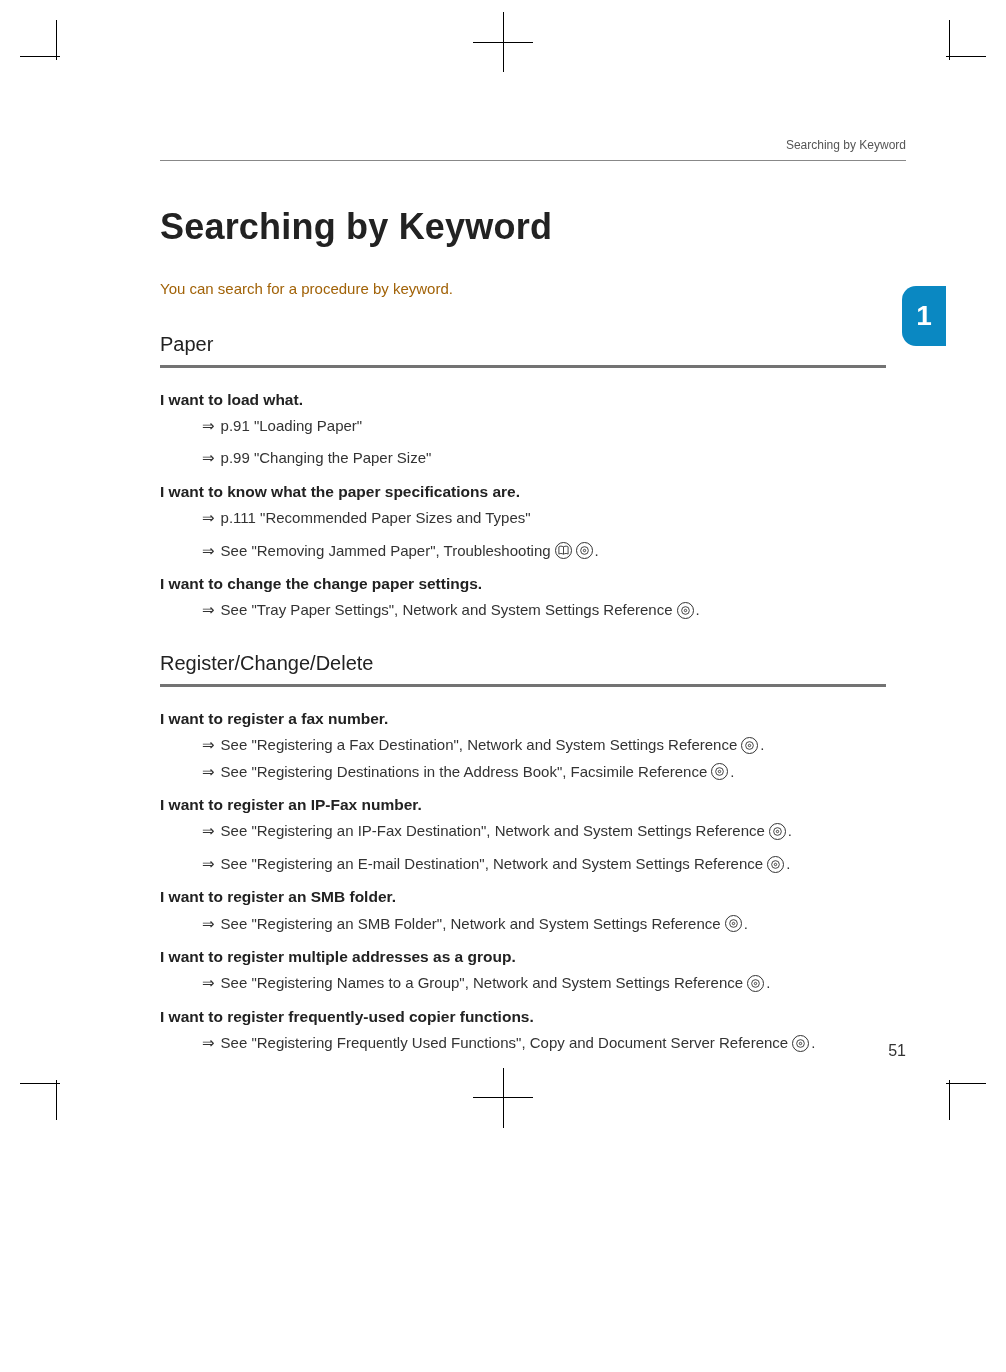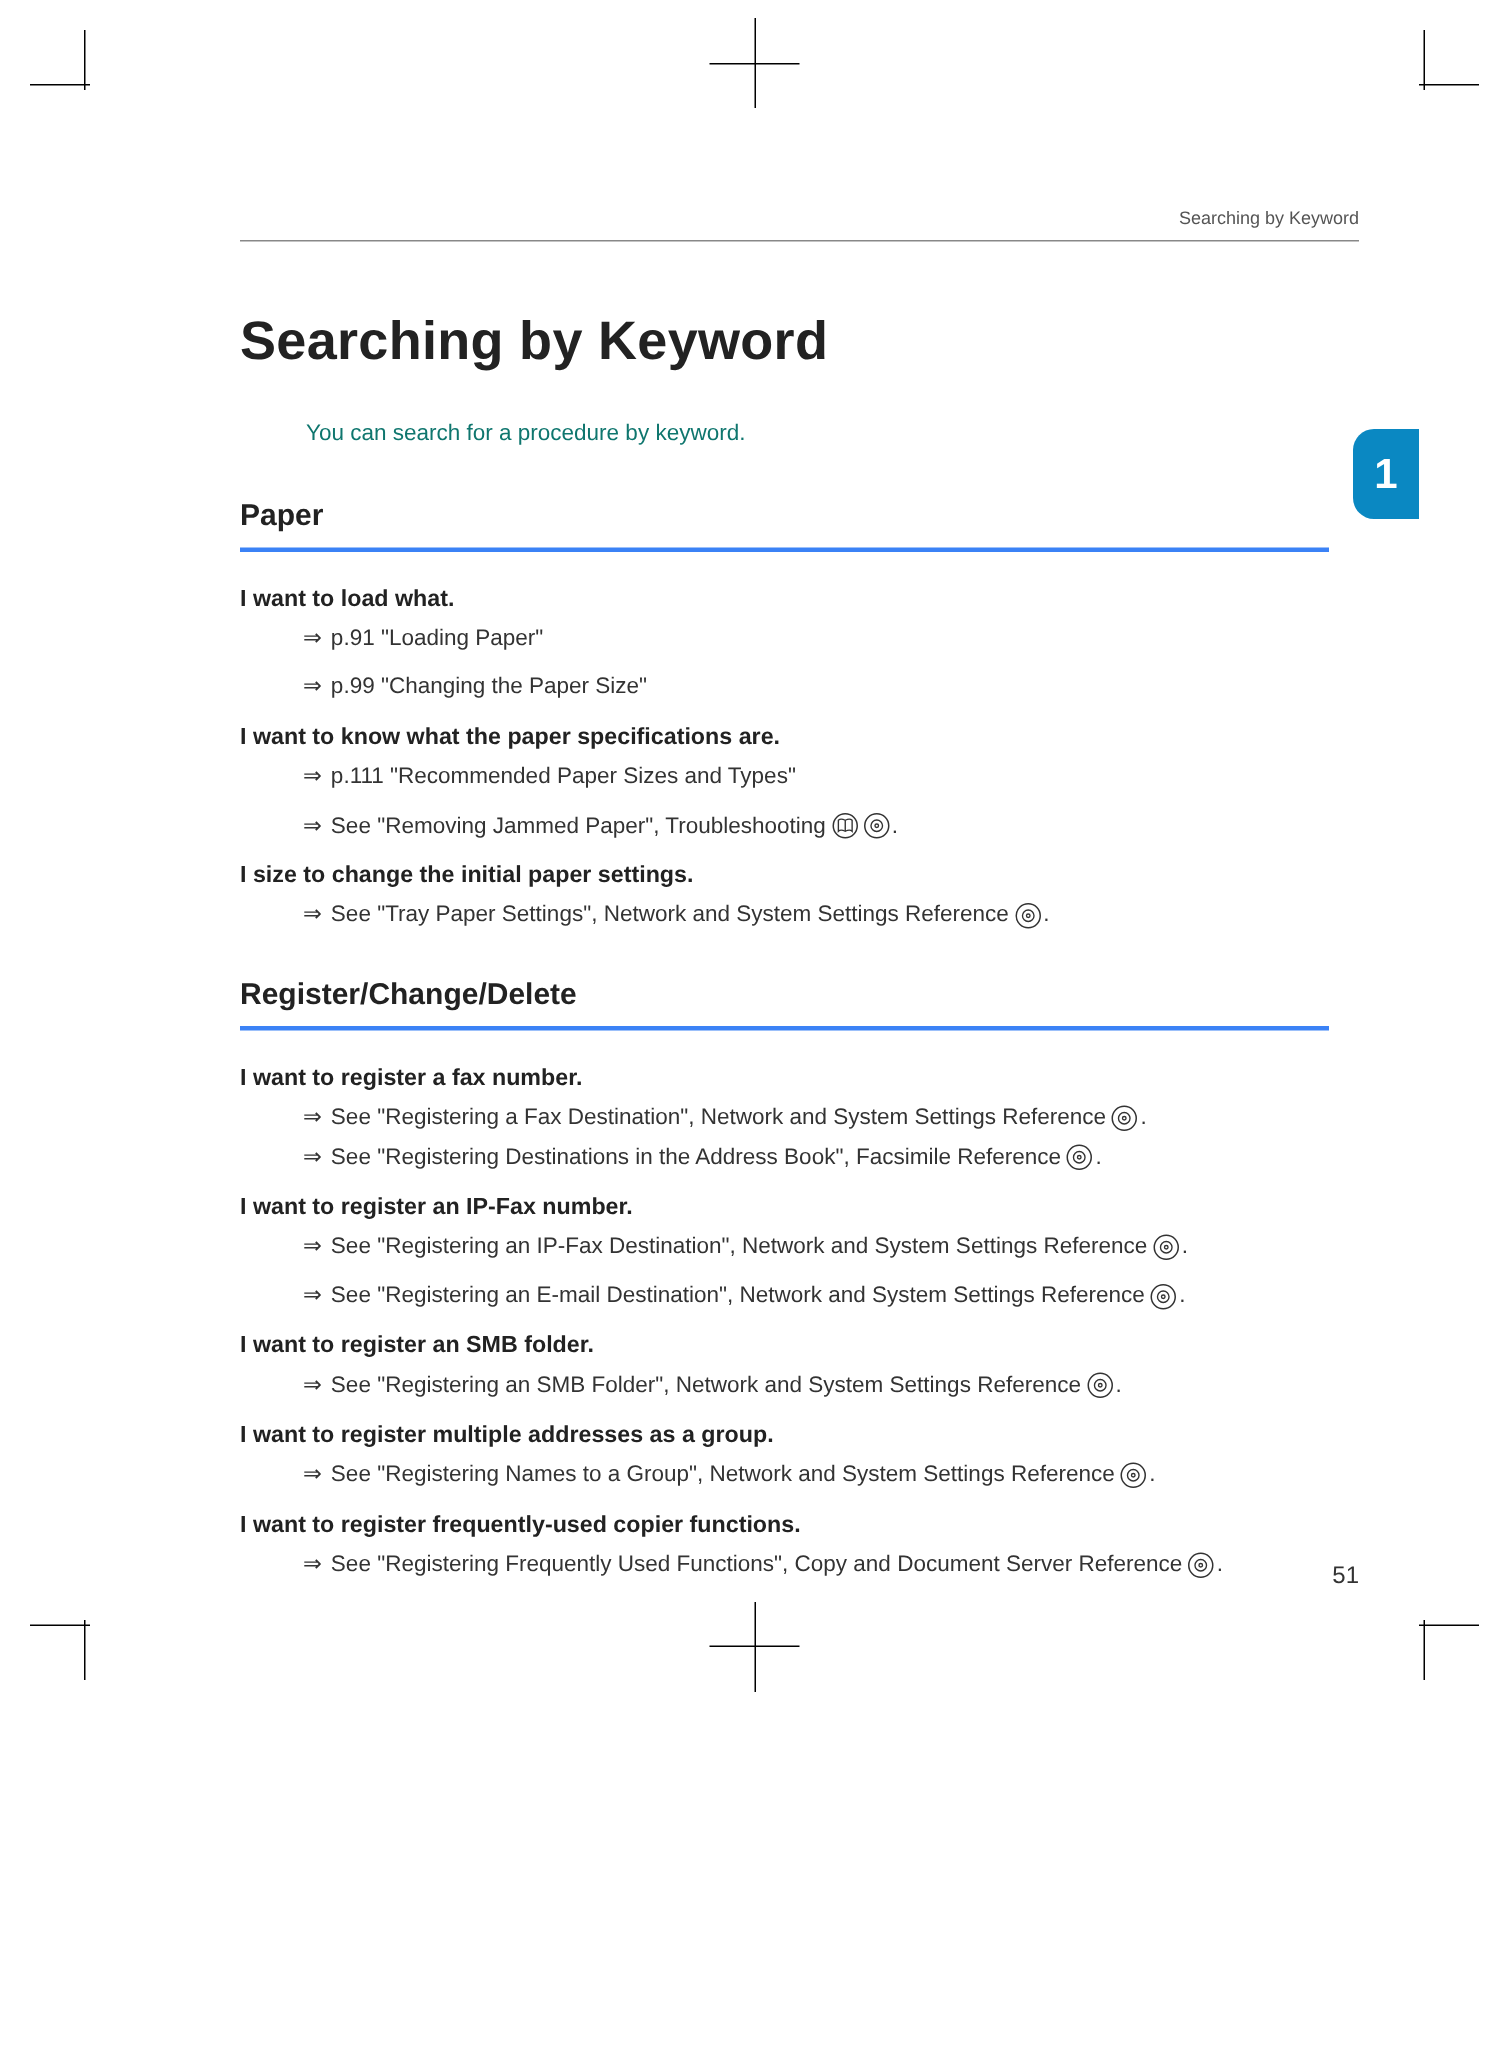--- a/index.html
+++ b/index.html
@@ -52,26 +52,26 @@
     color: #fff; font-size: 28px; font-weight: bold;
     display: flex; align-items: center; justify-content: center;
   }
 
   .content {
     position: absolute; top: 140px; left: 100px; right: 60px;
     font-size: 15px; line-height: 1.5;
   }
 
   h1.title { font-size: 36px; font-weight: bold; color: #222; margin-bottom: 24px; letter-spacing: 0.2px; }
-  p.intro { font-size: 15px; color: #0f766e; margin-bottom: 28px; margin-left: 44px; }
+  p.intro { font-size: 15px; color: #a16207; margin-bottom: 28px; }
 
   .section { margin-bottom: 26px; }
   .section-heading {
-    font-size: 20px; font-weight: bold; color: #222;
-    border-bottom: 3px solid #3b82f6;
+    font-size: 20px; font-weight: normal; color: #222;
+    border-bottom: 3px solid #737373;
     padding-bottom: 6px; margin-bottom: 20px;
   }
 
   .topic { margin-bottom: 10px; }
   .topic-label { font-size: 15.5px; font-weight: bold; color: #222; margin-bottom: 4px; }
   .ref-line { margin-left: 42px; font-size: 15px; color: #333; margin-bottom: 4px; display: flex; align-items: center; flex-wrap: wrap; gap: 2px; }
   .arrow { font-family: 'Arial Unicode MS', Arial, sans-serif; margin-right: 4px; }
 
   .icon { display: inline-flex; align-items: center; justify-content: center; width: 17px; height: 17px; border: 1.2px solid #333; border-radius: 50%; font-size: 10px; line-height: 1; margin-left: 2px; vertical-align: middle; }
   .icon svg { width: 11px; height: 11px; }
@@ -145,21 +145,21 @@
                 <span class="icon">
                   <svg viewBox="0 0 12 12">
                     <circle cx="6" cy="6" r="4.2" fill="none" stroke="#333" stroke-width="1"></circle>
                     <circle cx="6" cy="6" r="1.3" fill="none" stroke="#333" stroke-width="1"></circle>
                   </svg>
                 </span>
                 <span>.</span>
               </div>
             </div>
             <div class="topic">
-              <div class="topic-label">I size to change the initial paper settings.</div>
+              <div class="topic-label">I want to change the change paper settings.</div>
               <div class="ref-line">
                 <span class="arrow">⇒</span>
                 <span>See "Tray Paper Settings", Network and System Settings Reference</span>
                 <span class="icon">
                   <svg viewBox="0 0 12 12">
                     <circle cx="6" cy="6" r="4.2" fill="none" stroke="#333" stroke-width="1"></circle>
                     <circle cx="6" cy="6" r="1.3" fill="none" stroke="#333" stroke-width="1"></circle>
                   </svg>
                 </span>
                 <span>.</span>

